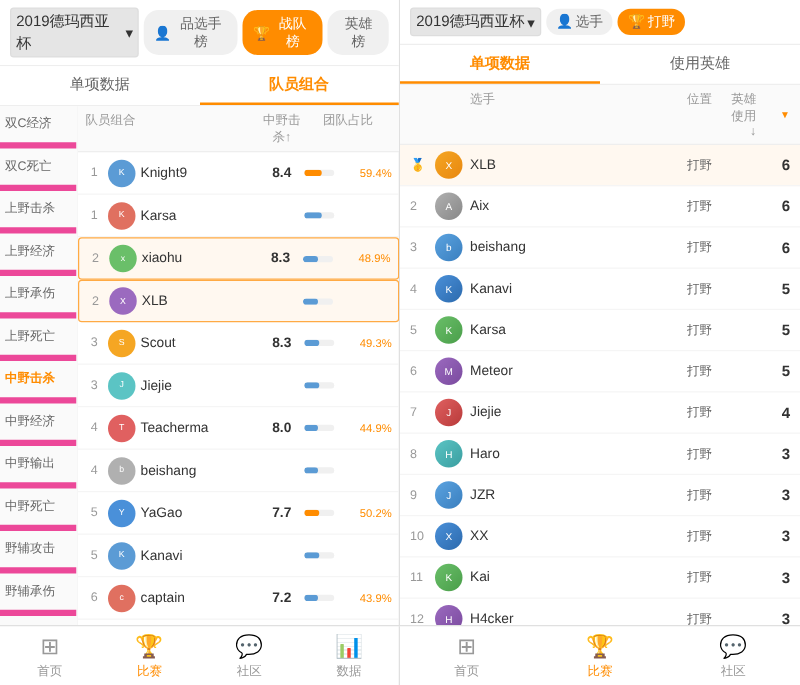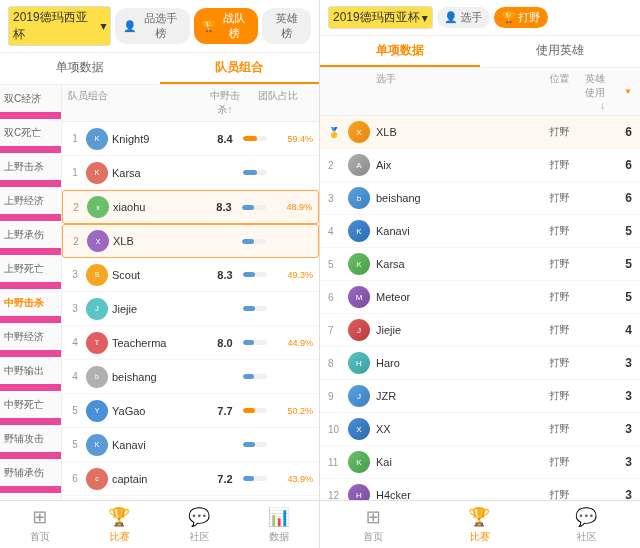--- a/index.html
+++ b/index.html
@@ -36,21 +36,21 @@
       border-bottom: 1px solid #eee;
       gap: 4px;
     }
 
     .tournament-select {
       font-size: 12px;
       color: #333;
       border: 1px solid #ddd;
       border-radius: 3px;
       padding: 2px 4px;
-      background: #fde047;
+      background: #e5e5e5;
       display: flex;
       align-items: center;
       gap: 2px;
     }
 
     .tab-btn {
       font-size: 11px;
       padding: 3px 8px;
       border-radius: 12px;
       border: none;
@@ -105,21 +105,21 @@
     }
 
     .stat-label-item {
       font-size: 10px;
       color: #666;
       padding: 6px 4px;
       height: 34px;
       display: flex;
       align-items: center;
       line-height: 1.2;
-      border-bottom: 7px solid #ec4899;
+      border-bottom: 5px solid #ec4899;
     }
 
     .stat-label-item.highlighted {
       color: #ff8c00;
       font-weight: 600;
     }
 
     .data-table {
       flex: 1;
       overflow-y: auto;

